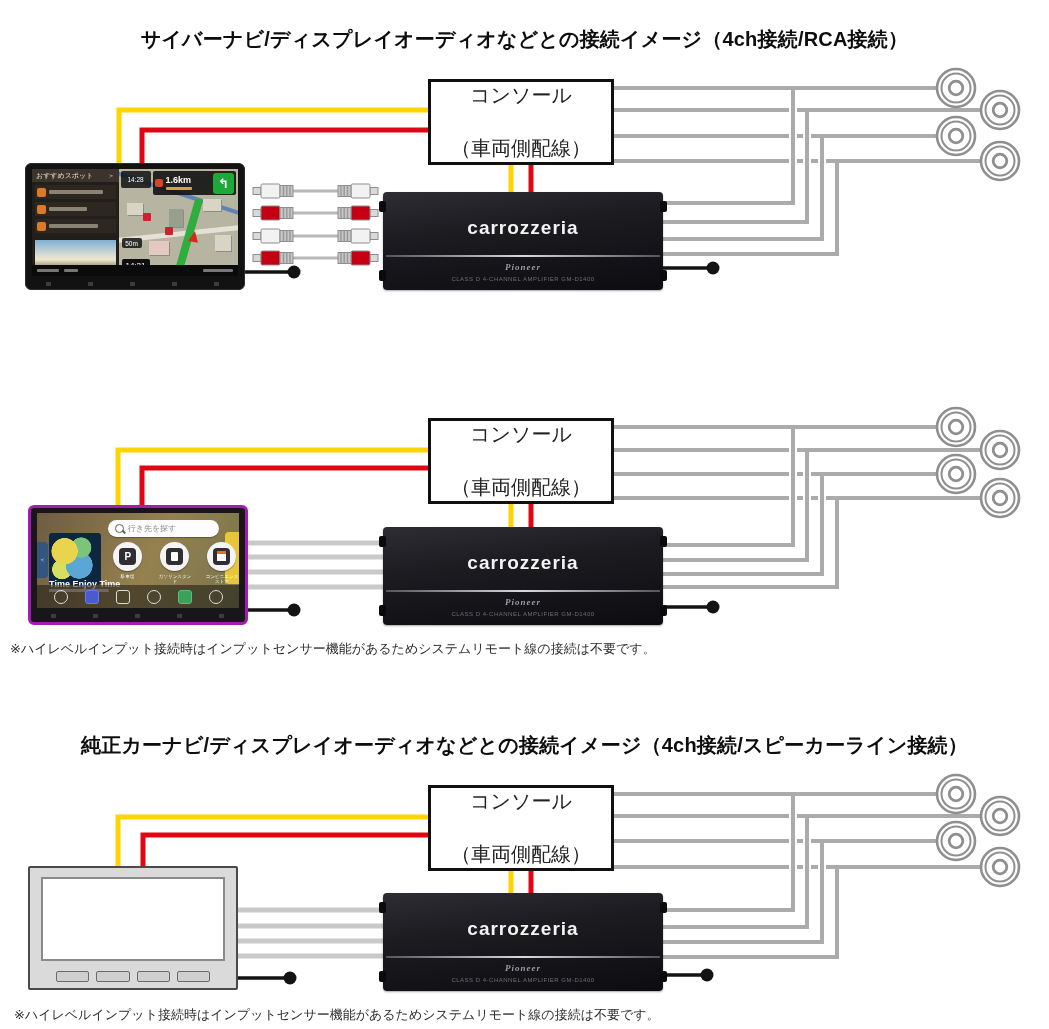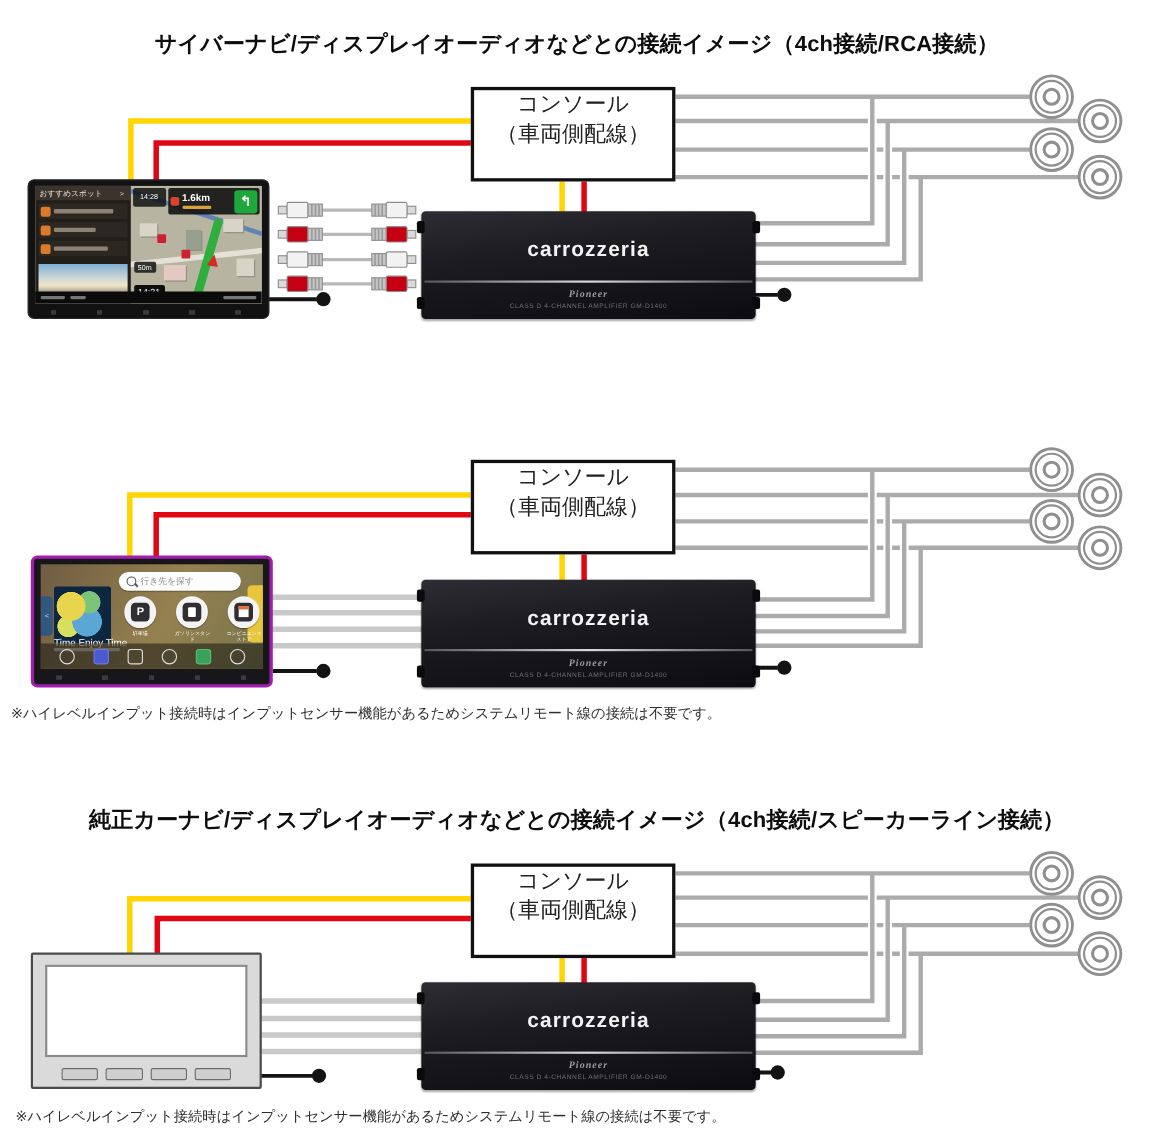--- a/index.html
+++ b/index.html
@@ -2,23 +2,23 @@
 <html><head>
 <meta charset="utf-8">
 <style>
   html,body{margin:0;padding:0;background:#fff;}
   body{width:1049px;height:1029px;font-family:"Liberation Sans","DejaVu Sans",sans-serif;}
   .stage{position:relative;width:1049px;height:1029px;background:#fff;overflow:hidden;}
   .wires-svg{position:absolute;left:0;top:0;z-index:1;}
   .title{position:absolute;left:0;width:1049px;text-align:center;font-size:20px;font-weight:bold;color:#0d0d0d;z-index:4;letter-spacing:.2px;}
   .note{position:absolute;font-size:13px;color:#2e2e2e;z-index:4;}
   
-  .console{position:absolute;width:186px;height:86px;background:#fff;border:3px solid #101010;box-sizing:border-box;z-index:3;display:flex;flex-direction:column;align-items:center;justify-content:flex-start;font-size:20px;line-height:1.35;color:#222;}
+  .console{position:absolute;width:186px;height:86px;background:#fff;border:3px solid #101010;box-sizing:border-box;z-index:3;display:flex;flex-direction:column;align-items:center;justify-content:space-between;font-size:20px;line-height:1.35;color:#222;}
   
-  .amp{position:absolute;width:280px;height:98px;background:linear-gradient(173deg,#2d2d33 0%,#1b1b20 38%,#0d0d11 100%);border-radius:4px;z-index:3;box-shadow:0 1px 2px rgba(0,0,0,.35);padding-left:24px;}
+  .amp{position:absolute;width:280px;height:98px;background:linear-gradient(173deg,#2d2d33 0%,#1b1b20 38%,#0d0d11 100%);border-radius:4px;z-index:3;box-shadow:0 1px 2px rgba(0,0,0,.35);}
   .amp .brand{position:absolute;top:25px;left:0;width:100%;text-align:center;font-size:19px;font-weight:bold;letter-spacing:1px;color:#f3f3f3;}
   .amp .divider{position:absolute;top:63px;left:3px;right:3px;height:2px;background:linear-gradient(90deg,#55555d,#d8d8de 50%,#55555d);}
   .amp .pioneer{position:absolute;top:70px;left:0;width:100%;text-align:center;font-family:"Liberation Serif","DejaVu Serif",serif;font-style:italic;font-weight:bold;font-size:9px;color:#9a9aa2;letter-spacing:1px;}
   .amp .model{position:absolute;top:84px;left:0;width:100%;text-align:center;font-size:6px;color:#6d6d74;letter-spacing:.5px;}
   .amp .tab{position:absolute;width:7px;height:11px;background:#0a0a0d;border-radius:2px;}
   .amp .tab.tl{left:-4px;top:9px;}.amp .tab.bl{left:-4px;bottom:9px;}
   .amp .tab.tr{right:-4px;top:9px;}.amp .tab.br{right:-4px;bottom:9px;}
   
   .hu1{position:absolute;left:25px;top:163px;width:220px;height:127px;background:#121212;border:1px solid #2c2c2c;border-radius:6px;box-sizing:border-box;z-index:3;}
   .hu1 .screen{position:absolute;left:6px;top:5px;right:6px;bottom:13px;background:#b5b2a0;overflow:hidden;}
@@ -49,21 +49,21 @@
   
   .hu2{position:absolute;left:28px;top:505px;width:220px;height:120px;background:#17171a;border:3px solid #a21caf;border-radius:6px;box-sizing:border-box;z-index:3;}
   .hu2 .screen{position:absolute;left:6px;top:5px;right:6px;bottom:14px;background:linear-gradient(115deg,#6f5c42 0%,#95814f 55%,#78744c 100%);overflow:hidden;}
   .hu2 .tab-l{position:absolute;left:0;top:30%;width:11px;height:38%;background:#33567e;border-radius:0 4px 4px 0;color:#cfe0ee;font-size:7px;display:flex;align-items:center;justify-content:center;}
   .hu2 .tab-r{position:absolute;right:0;top:20%;width:14px;height:55%;background:#e8c63c;border-radius:4px 0 0 4px;color:#4a3c10;font-size:8px;display:flex;align-items:center;justify-content:center;}
   .hu2 .search{position:absolute;left:35%;top:7%;width:55%;height:17px;background:#fdfdfd;border-radius:9px;display:flex;align-items:center;gap:4px;padding:0 7px;box-sizing:border-box;box-shadow:0 1px 1px rgba(0,0,0,.3);}
   .hu2 .mag{width:7px;height:7px;border:1.5px solid #5a5a60;border-radius:50%;position:relative;flex:0 0 auto;}
   .hu2 .mag::after{content:"";position:absolute;width:4px;height:1.5px;background:#5a5a60;transform:rotate(45deg);right:-3px;bottom:-1px;}
   .hu2 .search-txt{font-size:8px;color:#8f8f96;}
   .hu2 .art{position:absolute;left:6%;top:21%;width:52px;height:52px;border-radius:3px;background:radial-gradient(circle at 30% 35%,#e8d44d 0 26%,transparent 27%),radial-gradient(circle at 62% 28%,#7bc47a 0 20%,transparent 21%),radial-gradient(circle at 58% 62%,#5aa7d6 0 30%,transparent 31%),radial-gradient(circle at 25% 70%,#d6e05e 0 18%,transparent 19%),#0e2740;}
-  .hu2 .tagline{position:absolute;left:6%;top:69%;color:#fff;font-size:9px;font-weight:normal;}
+  .hu2 .tagline{position:absolute;left:6%;top:69%;color:#fff;font-size:9px;font-weight:bold;}
   .hu2 .tagline-sub{position:absolute;left:6%;top:80%;width:60px;height:3px;background:rgba(255,255,255,.55);border-radius:1px;}
   .hu2 .apps{position:absolute;left:36%;top:30%;display:flex;gap:11px;}
   .hu2 .app{width:36px;display:flex;flex-direction:column;align-items:center;gap:2px;}
   .hu2 .app-c{width:29px;height:29px;border-radius:50%;background:#f4f4f4;display:flex;align-items:center;justify-content:center;box-shadow:0 1px 1px rgba(0,0,0,.35);}
   .hu2 .app-g{width:17px;height:17px;background:#2e2e33;border-radius:4px;color:#fff;font-size:10px;font-weight:bold;display:flex;align-items:center;justify-content:center;}
   .hu2 .app-t{font-size:5px;color:#fff;text-align:center;line-height:1.2;transform:scale(.9);}
   .hu2 .brow{position:absolute;left:0;right:0;bottom:0;height:24%;background:rgba(14,14,14,.5);display:flex;align-items:center;justify-content:space-around;padding:0 8px;}
   .hu2 .bi{width:12px;height:12px;border:1.5px solid #ddd;border-radius:3px;}
   .hu2 .bi.round{border-radius:50%;}
   .hu2 .bi.blue{background:#4a5ad0;border-color:#6a7ae8;}

